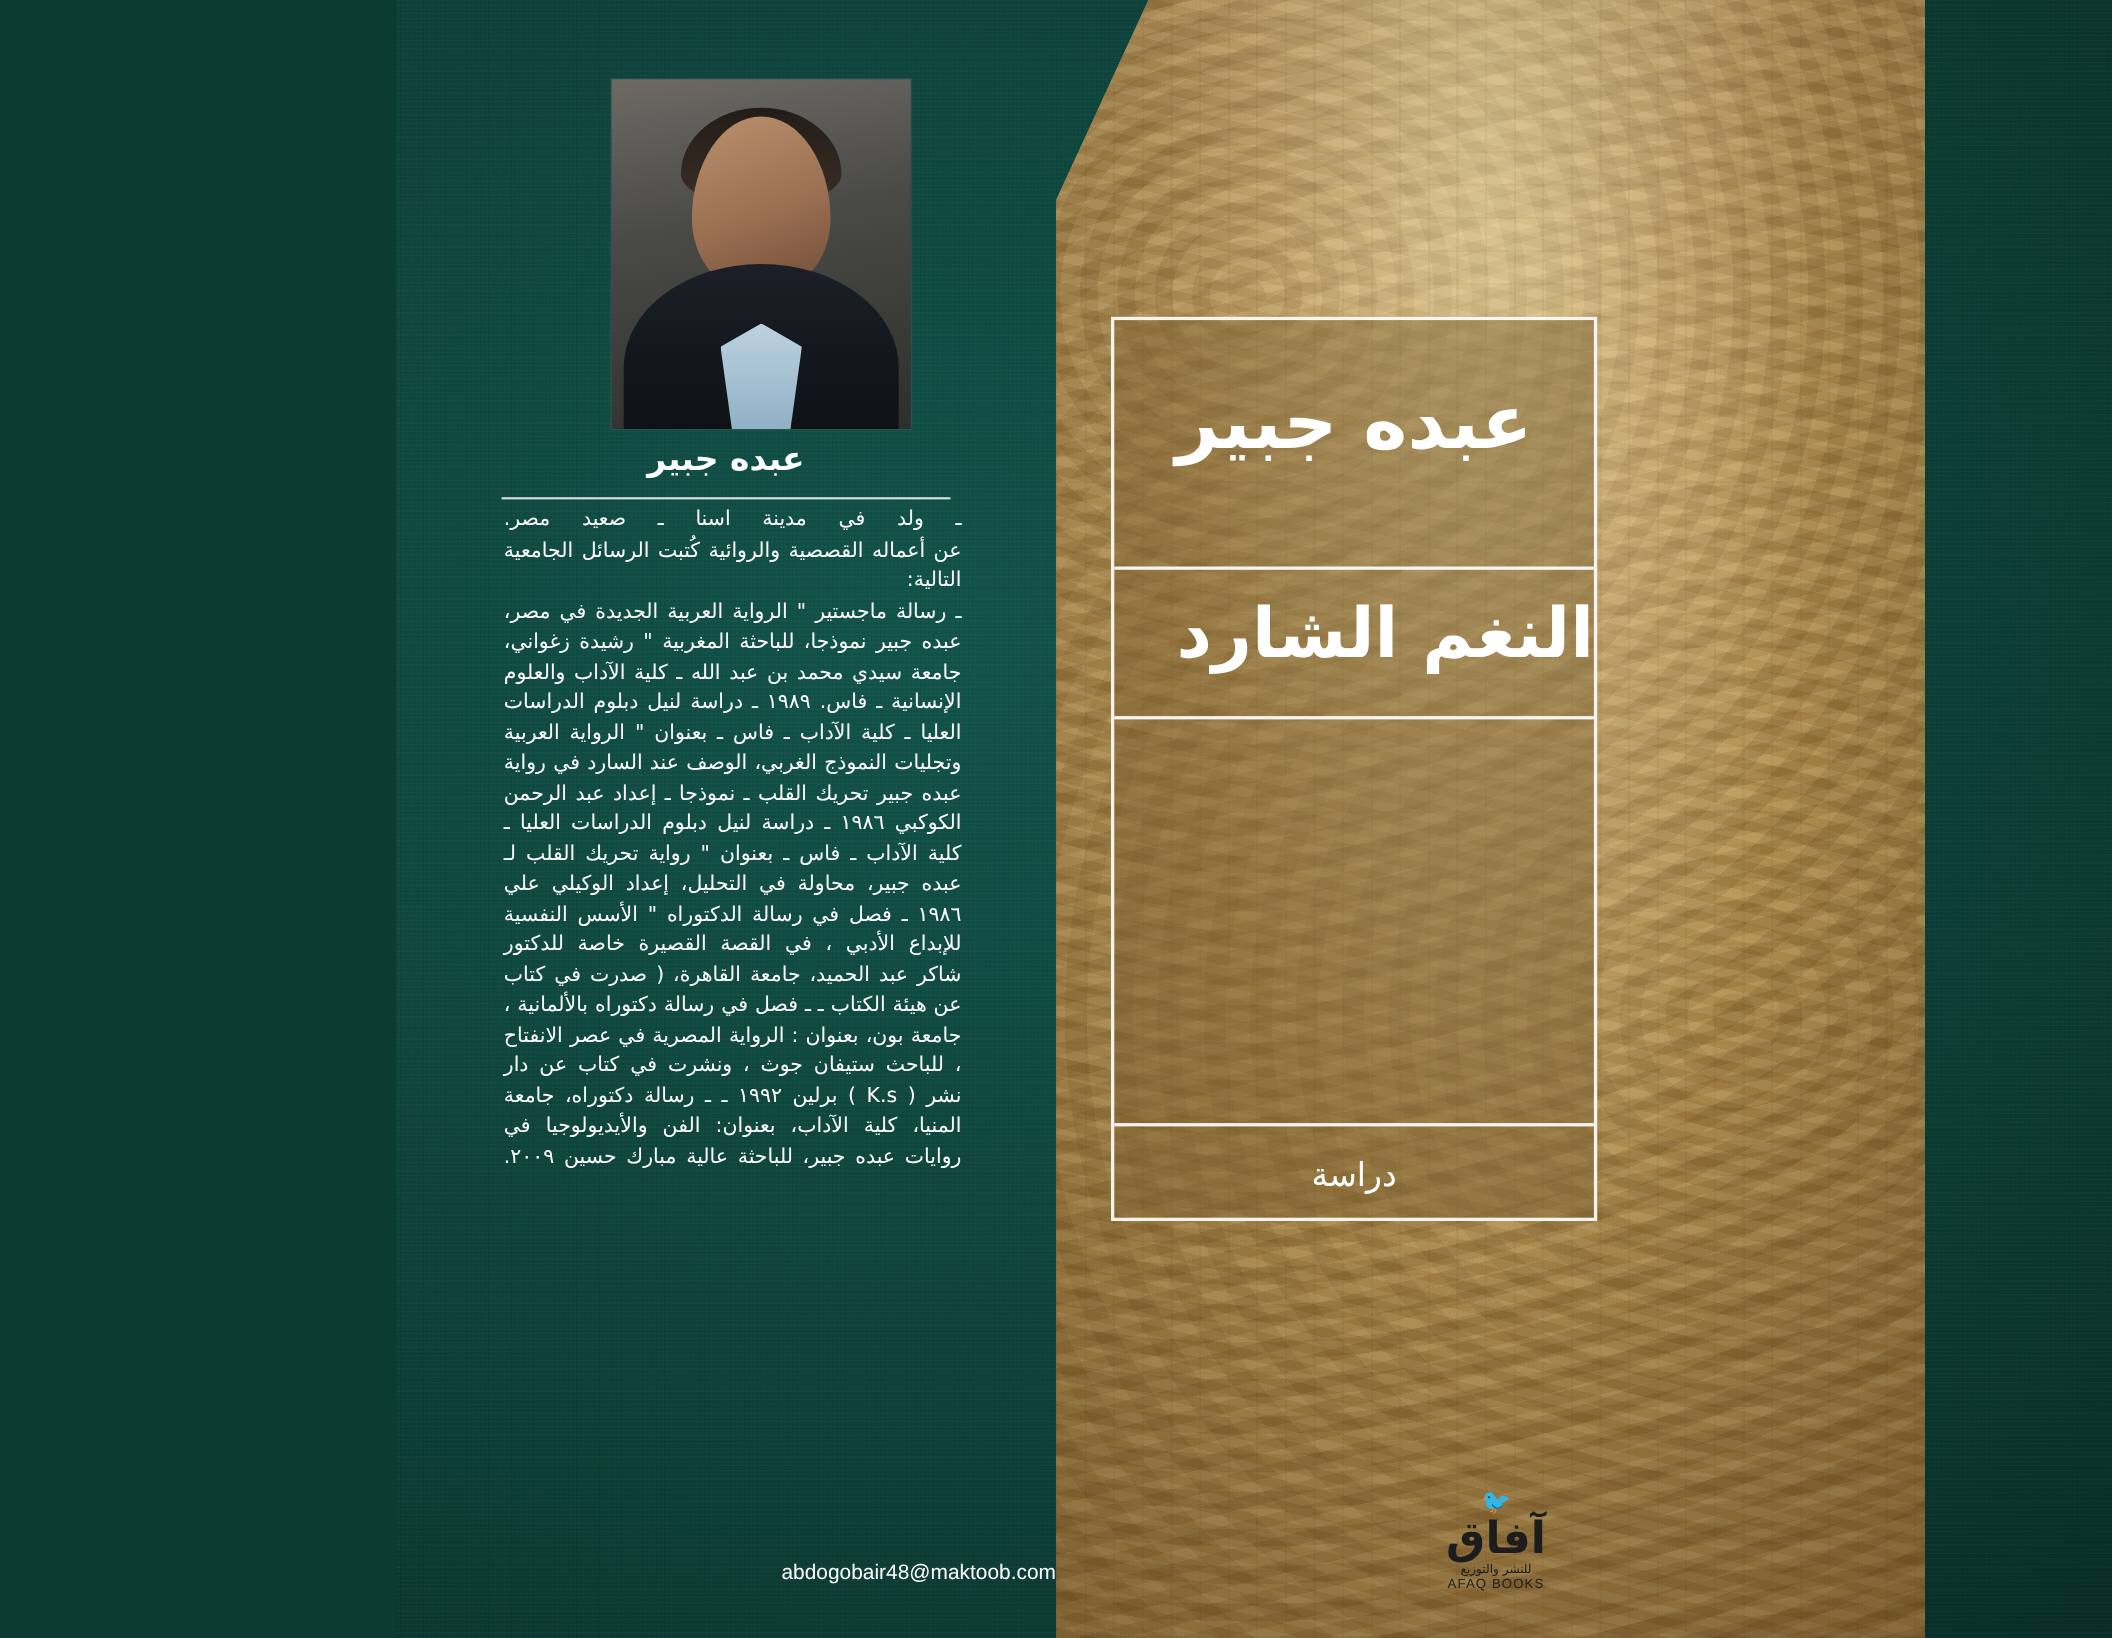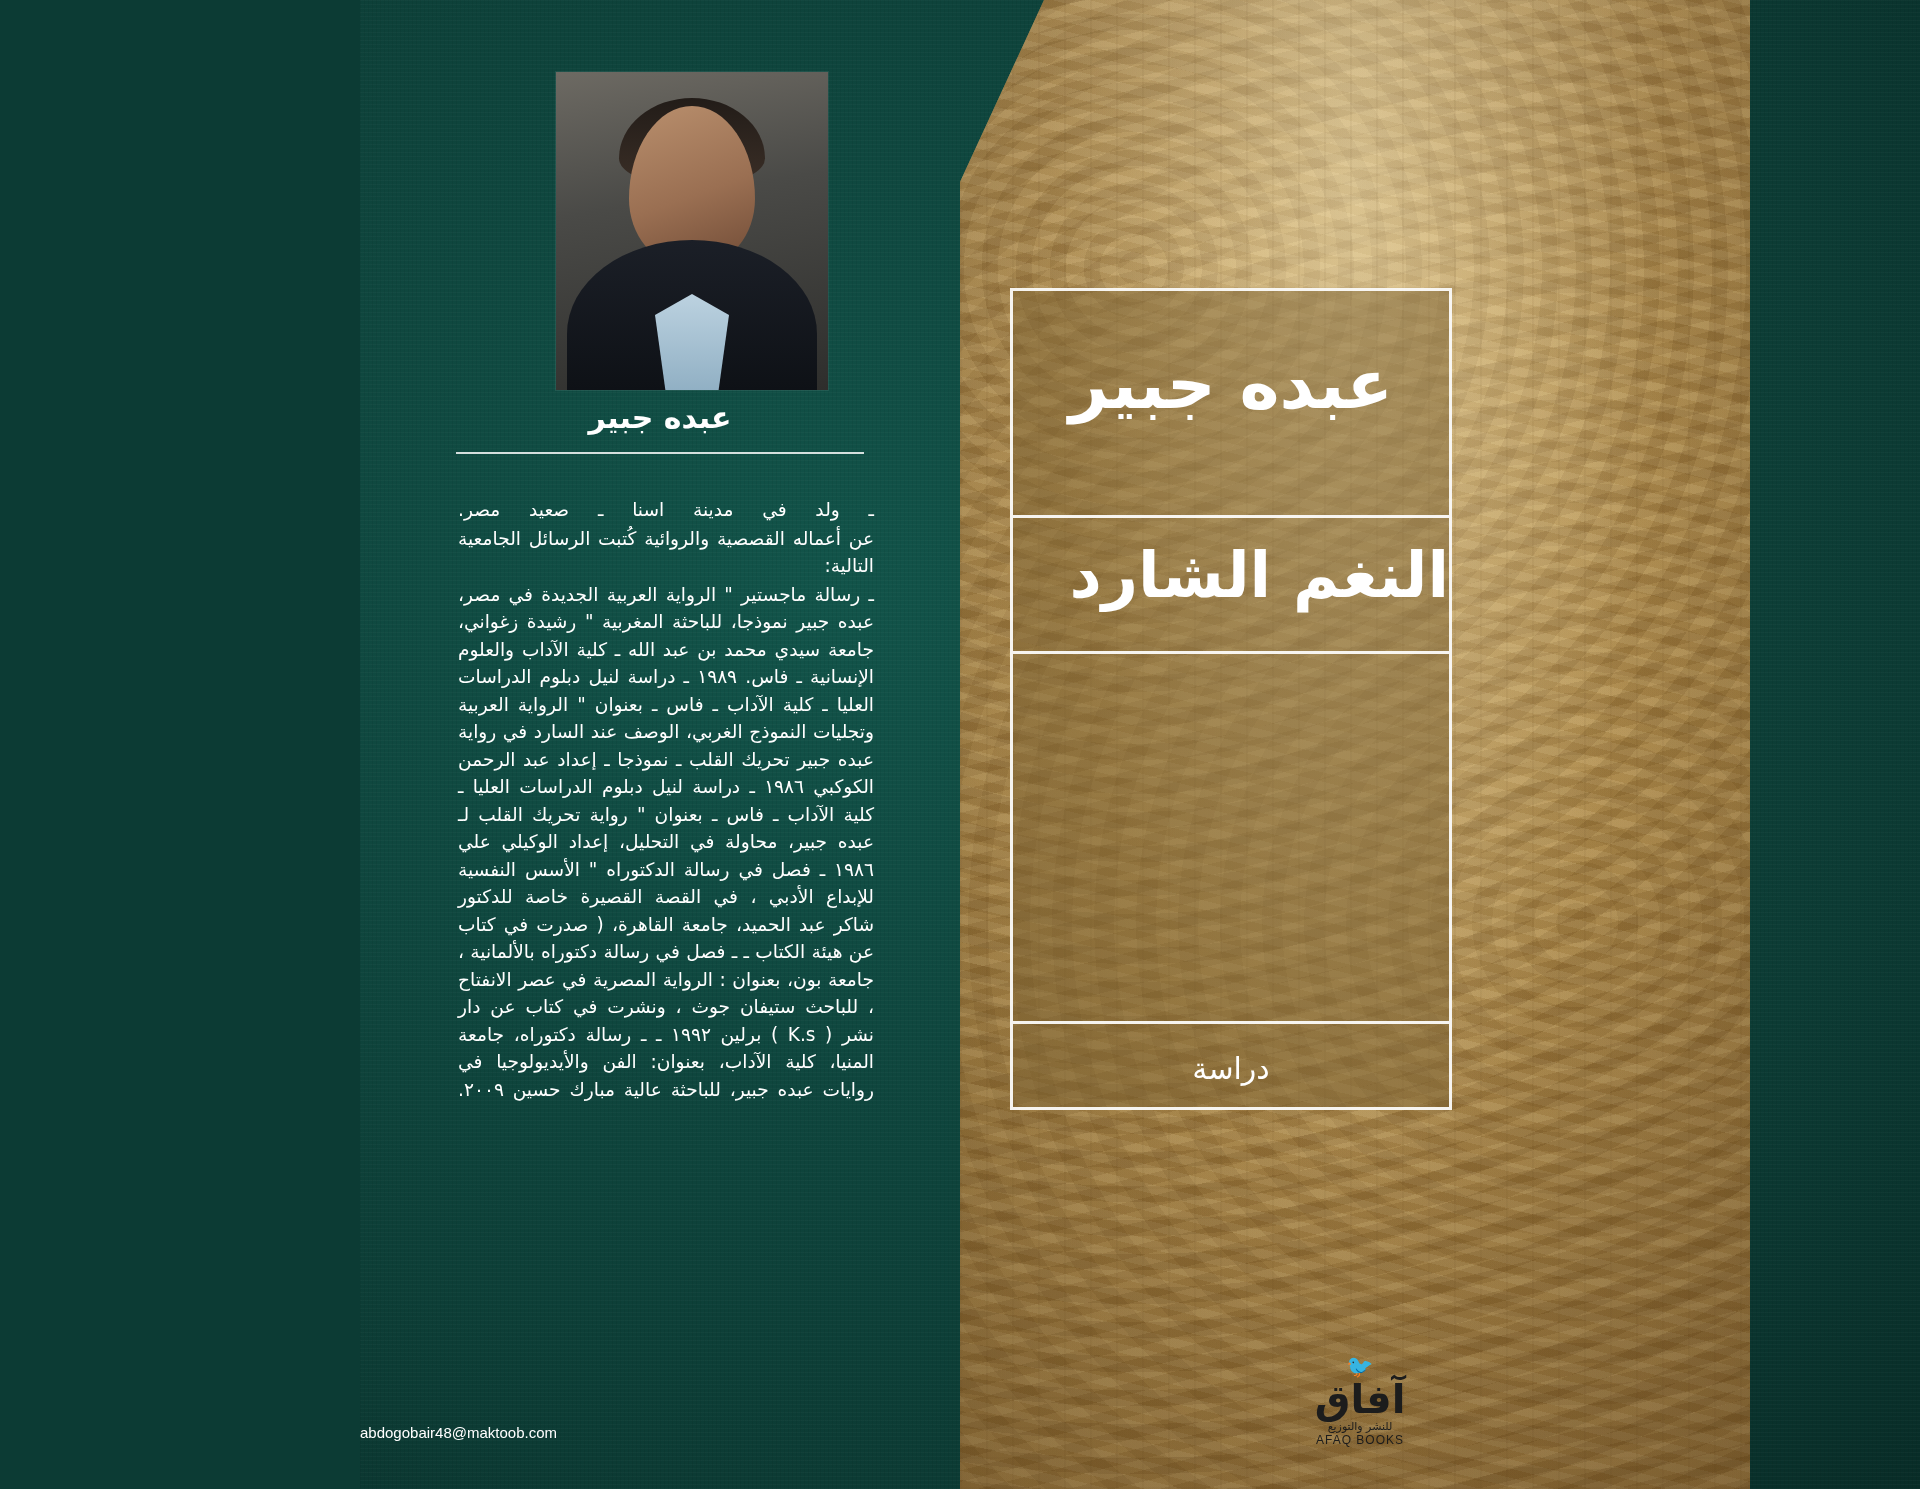--- a/index.html
+++ b/index.html
@@ -104,38 +104,38 @@
     right: 96px;
     top: 452px;
     height: 2px;
     background: rgba(255,255,255,0.82);
   }
 
   .back-bio {
     position: absolute;
     left: 98px;
     right: 86px;
-    top: 496px;
+    top: 458px;
     color: #ffffff;
     font-size: 18.6px;
     line-height: 1.48;
     text-align: justify;
     text-align-last: justify;
     direction: rtl;
   }
   .back-bio p { margin: 0 0 1px 0; }
 
   .back-email {
     position: absolute;
     left: 0;
     right: 0;
     bottom: 48px;
-    text-align: left;
-    color: #ffffff;
-    font-size: 15px;
+    text-align: right;
+    color: #ffffff;
+    font-size: 19px;
     direction: ltr;
     font-family: "Liberation Sans", sans-serif;
   }
 
   
   .front-cover {
     position: absolute;
     left: 600px;
     top: 0;
     width: 790px;

